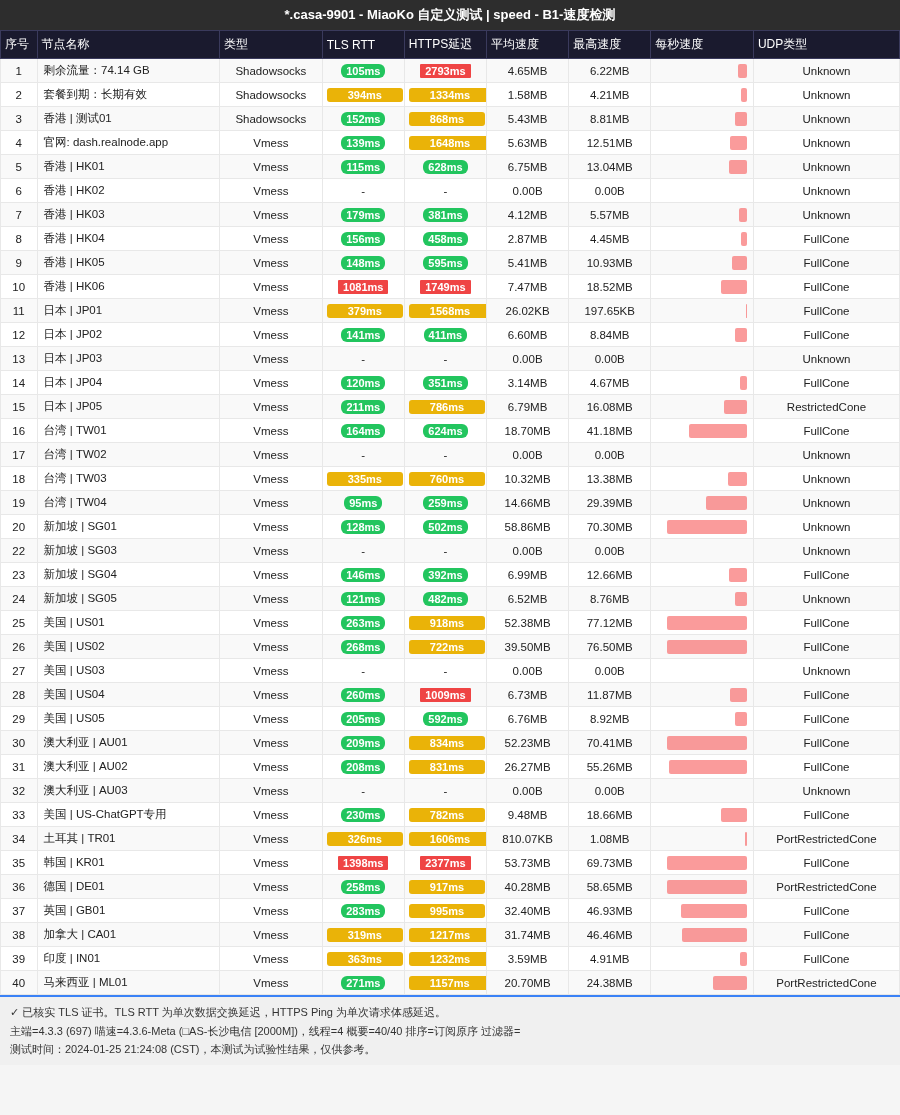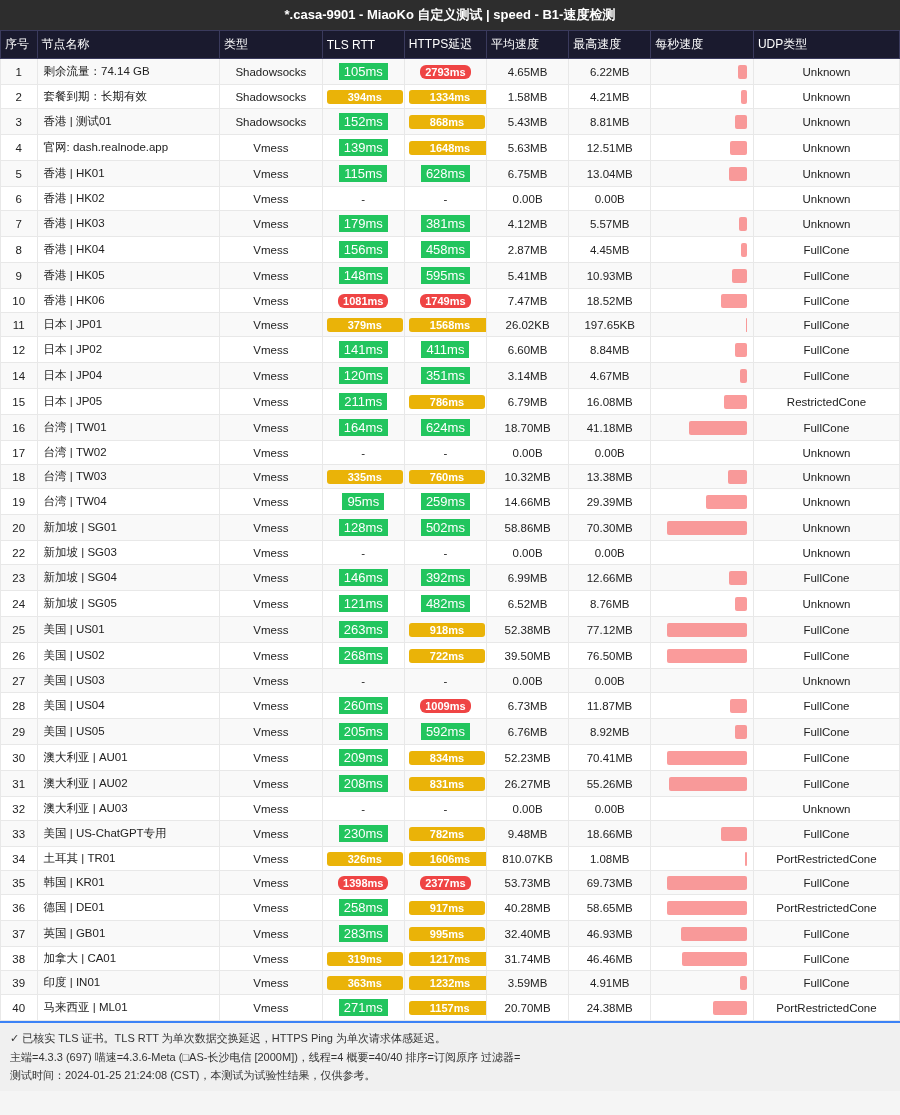--- a/index.html
+++ b/index.html
@@ -56,30 +56,30 @@
       white-space: nowrap;
     }
     td.node-name {
       text-align: left;
       padding-left: 6px;
     }
     .badge-green {
       display: inline-block;
       background: #22c55e;
       color: #fff;
-      border-radius: 0;
+      border-radius: 6px;
       padding: 1px 5px;
-      font-size: 13px;
-      font-weight: normal;
+      font-size: 11px;
+      font-weight: bold;
     }
     .badge-red {
       display: inline-block;
       background: #ef4444;
       color: #fff;
-      border-radius: 6px;
+      border-radius: 1px;
       padding: 1px 5px;
       font-size: 11px;
       font-weight: bold;
     }
     .badge-yellow {
       display: inline-block;
       background: #eab308;
       color: #fff;
       border-radius: 3px;
       padding: 1px 21px;
@@ -277,20 +277,31 @@
           <td class="node-name">日本 | JP02</td>
           <td>Vmess</td>
           <td><span class="badge-green">141ms</span></td>
           <td><span class="badge-green">411ms</span></td>
           <td>6.60MB</td>
           <td>8.84MB</td>
           <td class="speed-bar-cell"><span class="speed-bar" style="width: 12px; background: rgb(248, 113, 113);"></span></td>
           <td>FullCone</td>
         </tr>
         <tr>
+          <td>13</td>
+          <td class="node-name">日本 | JP03</td>
+          <td>Vmess</td>
+          <td>-</td>
+          <td>-</td>
+          <td>0.00B</td>
+          <td>0.00B</td>
+          <td class="speed-bar-cell"></td>
+          <td>Unknown</td>
+        </tr>
+        <tr>
           <td>14</td>
           <td class="node-name">日本 | JP04</td>
           <td>Vmess</td>
           <td><span class="badge-green">120ms</span></td>
           <td><span class="badge-green">351ms</span></td>
           <td>3.14MB</td>
           <td>4.67MB</td>
           <td class="speed-bar-cell"><span class="speed-bar" style="width: 7px; background: rgb(248, 113, 113);"></span></td>
           <td>FullCone</td>
         </tr>

